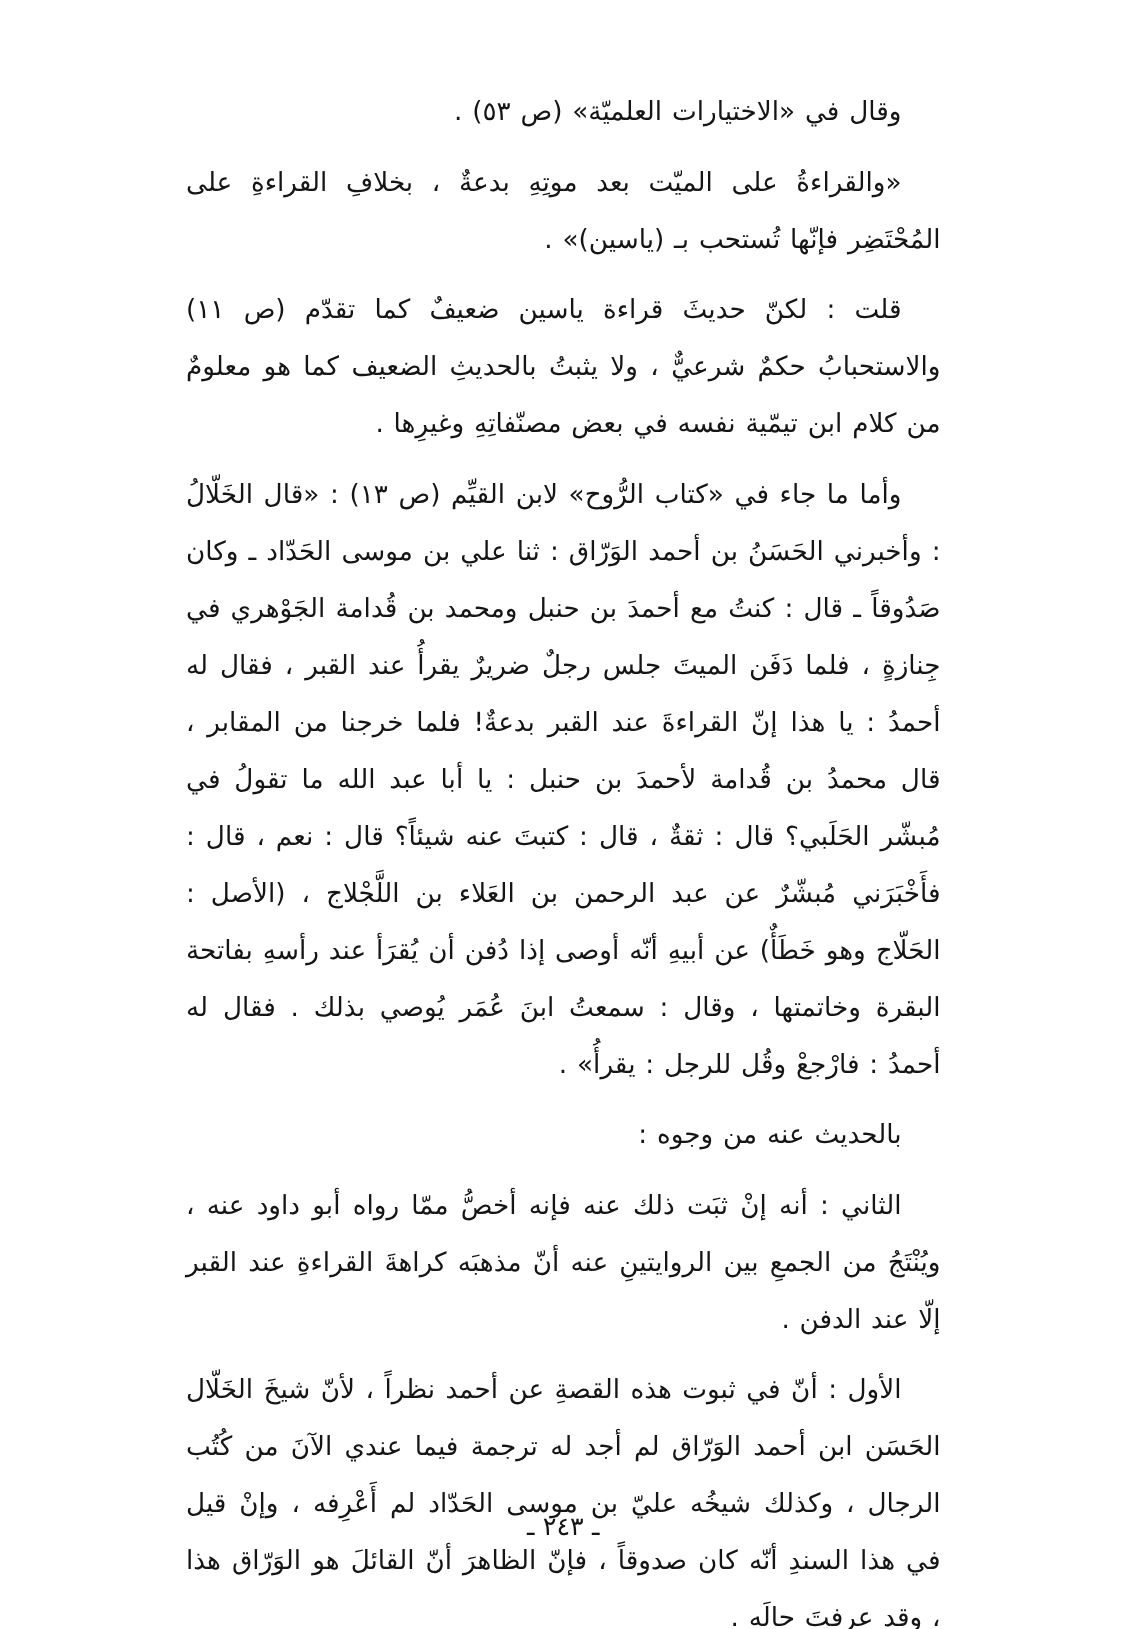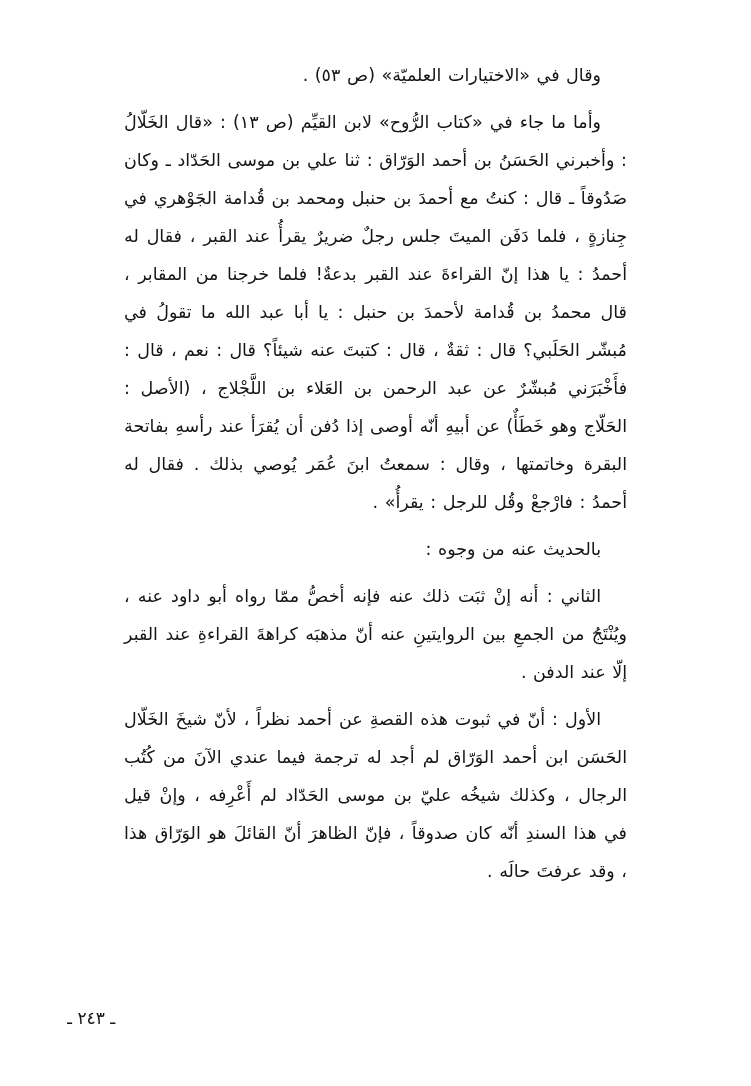--- a/index.html
+++ b/index.html
@@ -32,31 +32,33 @@
     margin: 0 0 9px 0;
     text-indent: 26px;
     word-spacing: 1px;
   }
   .page-footer {
     position: absolute;
     bottom: 74px;
     left: 0;
     right: 0;
     direction: rtl;
-    text-align: left;
+    text-align: center;
     font-size: 17px;
     letter-spacing: 1px;
     color: #151515;
   }
 </style>
 </head>
 <body>
 
 <div class="page">
   <div class="text-body">
     <p class="para">وقال في «الاختيارات العلميّة» (ص ٥٣) .</p>
+    <p class="para">«والقراءةُ على الميّت بعد موتِهِ بدعةٌ ، بخلافِ القراءةِ على المُحْتَضِر فإنّها تُستحب بـ (ياسين)» .</p>
+    <p class="para">قلت : لكنّ حديثَ قراءة ياسين ضعيفٌ كما تقدّم (ص ١١) والاستحبابُ حكمٌ شرعيٌّ ، ولا يثبتُ بالحديثِ الضعيف كما هو معلومٌ من كلام ابن تيمّية نفسه في بعض مصنّفاتِهِ وغيرِها .</p>
     <p class="para">وأما ما جاء في «كتاب الرُّوح» لابن القيِّم (ص ١٣) : «قال الخَلّالُ : وأخبرني الحَسَنُ بن أحمد الوَرّاق : ثنا علي بن موسى الحَدّاد ـ وكان صَدُوقاً ـ قال : كنتُ مع أحمدَ بن حنبل ومحمد بن قُدامة الجَوْهري في جِنازةٍ ، فلما دَفَن الميتَ جلس رجلٌ ضريرٌ يقرأُ عند القبر ، فقال له أحمدُ : يا هذا إنّ القراءةَ عند القبر بدعةٌ! فلما خرجنا من المقابر ، قال محمدُ بن قُدامة لأحمدَ بن حنبل : يا أبا عبد الله ما تقولُ في مُبشّر الحَلَبي؟ قال : ثقةٌ ، قال : كتبتَ عنه شيئاً؟ قال : نعم ، قال : فأَخْبَرَني مُبشّرٌ عن عبد الرحمن بن العَلاء بن اللَّجْلاج ، (الأصل : الحَلّاج وهو خَطَأٌ) عن أبيهِ أنّه أوصى إذا دُفن أن يُقرَأ عند رأسهِ بفاتحة البقرة وخاتمتها ، وقال : سمعتُ ابنَ عُمَر يُوصي بذلك . فقال له أحمدُ : فارْجعْ وقُل للرجل : يقرأُ» .</p>
     <p class="para">بالحديث عنه من وجوه :</p>
     <p class="para">الثاني : أنه إنْ ثبَت ذلك عنه فإنه أخصُّ ممّا رواه أبو داود عنه ، ويُنْتَجُ من الجمعِ بين الروايتينِ عنه أنّ مذهبَه كراهةَ القراءةِ عند القبر إلّا عند الدفن .</p>
     <p class="para">الأول : أنّ في ثبوت هذه القصةِ عن أحمد نظراً ، لأنّ شيخَ الخَلّال الحَسَن ابن أحمد الوَرّاق لم أجد له ترجمة فيما عندي الآنَ من كُتُب الرجال ، وكذلك شيخُه عليّ بن موسى الحَدّاد لم أَعْرِفه ، وإنْ قيل في هذا السندِ أنّه كان صدوقاً ، فإنّ الظاهرَ أنّ القائلَ هو الوَرّاق هذا ، وقد عرفتَ حالَه .</p>
   </div>
   <div class="page-footer">ـ ٢٤٣ ـ</div>
 </div>
 
 </body></html>

